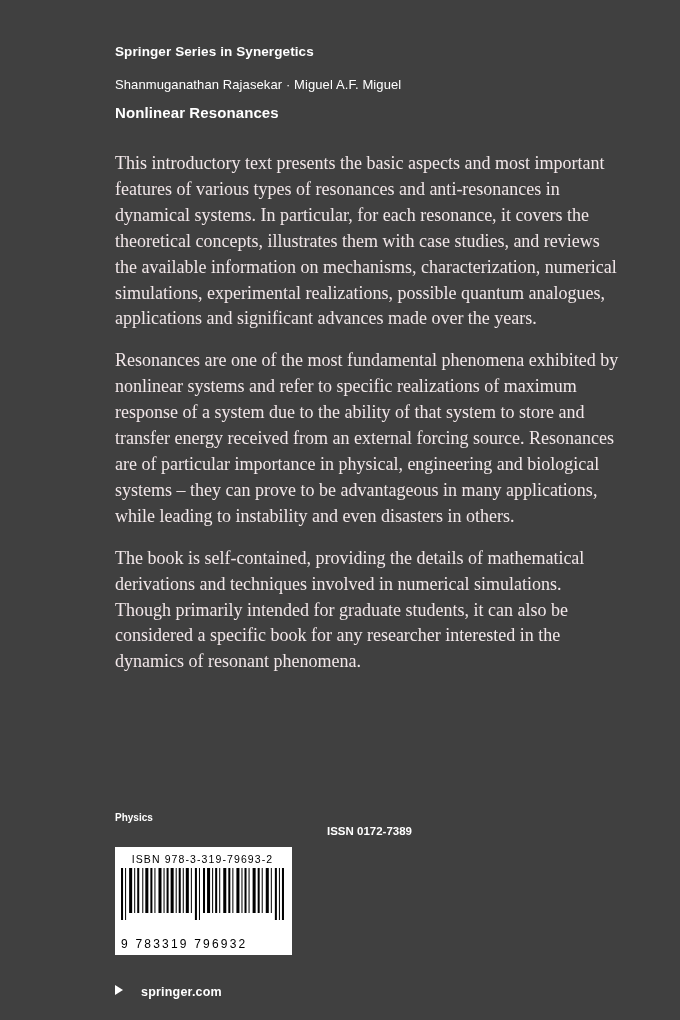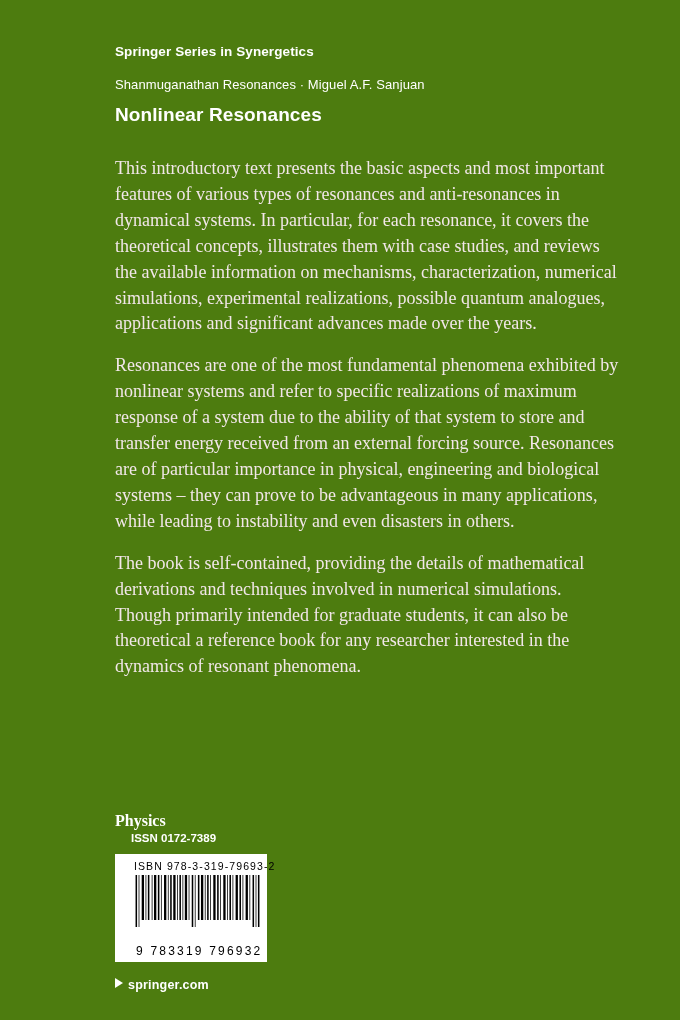--- a/index.html
+++ b/index.html
@@ -10,21 +10,21 @@
     width: 680px;
     height: 1020px;
     background: #8a2233;
     font-family: "Liberation Serif", serif;
     overflow: hidden;
   }
   .cover {
     position: relative;
     width: 680px;
     height: 1020px;
-    background: #4d7c0f;
+    background: #404040;
     box-sizing: border-box;
   }
   .content {
     position: absolute;
     left: 115px;
     top: 44px;
     width: 505px;
   }
   .series-title {
     font-family: "Liberation Sans", sans-serif;
@@ -37,21 +37,21 @@
   .authors {
     font-family: "Liberation Sans", sans-serif;
     font-size: 13px;
     color: #ffffff;
     margin: 0 0 12px 0;
     letter-spacing: 0.1px;
   }
   .book-title {
     font-family: "Liberation Sans", sans-serif;
     font-weight: bold;
-    font-size: 19px;
+    font-size: 15px;
     color: #ffffff;
     margin: 0 0 30px 0;
     letter-spacing: 0.1px;
   }
   .blurb p {
     font-family: "Liberation Serif", serif;
     font-size: 18px;
     line-height: 1.44;
     color: #f2e7e9;
     margin: 0 0 16px 0;
@@ -60,37 +60,38 @@
   .blurb p:last-child {
     margin-bottom: 0;
   }
   .footer {
     position: absolute;
     left: 115px;
     top: 812px;
     width: 505px;
   }
   .subject {
-    font-family: Liberation Serif, serif;
-    font-size: 16px;
+    font-family: Liberation Sans, sans-serif;
+    font-size: 10px;
     font-weight: bold;
     color: #ffffff;
     margin: 0 0 2px 0;
   }
   .issn {
     font-family: "Liberation Sans", sans-serif;
     font-size: 11.5px;
     font-weight: bold;
     color: #ffffff;
-    margin: 0 0 10px 16px;
+    margin: 0 0 10px 4px;
+    text-align: center;
   }
   .barcode-box {
-    width: 152px;
+    width: 177px;
     background: #ffffff;
-    padding: 5px 6px 4px 19px;
+    padding: 5px 6px 4px 4px;
     box-sizing: border-box;
   }
   .isbn-line {
     font-family: "Liberation Sans", sans-serif;
     font-size: 10.5px;
     color: #000000;
     letter-spacing: 1.1px;
     text-align: center;
     margin: 1px 0 3px 0;
     white-space: nowrap;
@@ -103,24 +104,24 @@
   .digits {
     font-family: "Liberation Sans", sans-serif;
     font-size: 12px;
     color: #000000;
     letter-spacing: 2.2px;
     margin-top: 17px;
     padding-left: 2px;
     white-space: nowrap;
   }
   .springer-line {
-    margin-top: 16px;
+    margin-top: 30px;
     display: flex;
     align-items: flex-start;
-    gap: 5px;
+    gap: 18px;
   }
   .springer-arrow {
     width: 0;
     height: 0;
     border-left: 8px solid #ffffff;
     border-top: 5px solid transparent;
     border-bottom: 5px solid transparent;
   }
   .springer-text {
     font-family: "Liberation Sans", sans-serif;
@@ -130,26 +131,26 @@
     letter-spacing: 0.2px;
   }
 </style>
 </head>
 <body>
 
 <div class="cover">
 
   <div class="content">
     <div class="series-title">Springer Series in Synergetics</div>
-    <div class="authors">Shanmuganathan Resonances · Miguel A.F. Sanjuan</div>
+    <div class="authors">Shanmuganathan Rajasekar · Miguel A.F. Miguel</div>
     <div class="book-title">Nonlinear Resonances</div>
     <div class="blurb">
       <p>This introductory text presents the basic aspects and most important features of various types of resonances and anti-resonances in dynamical systems. In particular, for each resonance, it covers the theoretical concepts, illustrates them with case studies, and reviews the available information on mechanisms, characterization, numerical simulations, experimental realizations, possible quantum analogues, applications and significant advances made over the years.</p>
       <p>Resonances are one of the most fundamental phenomena exhibited by nonlinear systems and refer to specific realizations of maximum response of a system due to the ability of that system to store and transfer energy received from an external forcing source. Resonances are of particular importance in physical, engineering and biological systems – they can prove to be advantageous in many applications, while leading to instability and even disasters in others.</p>
-      <p>The book is self-contained, providing the details of mathematical derivations and techniques involved in numerical simulations. Though primarily intended for graduate students, it can also be theoretical a reference book for any researcher interested in the dynamics of resonant phenomena.</p>
+      <p>The book is self-contained, providing the details of mathematical derivations and techniques involved in numerical simulations. Though primarily intended for graduate students, it can also be considered a specific book for any researcher interested in the dynamics of resonant phenomena.</p>
     </div>
   </div>
 
   <div class="footer">
     <div class="subject">Physics</div>
     <div class="issn">ISSN 0172-7389</div>
 
     <div class="barcode-box">
       <div class="isbn-line">ISBN 978-3-319-79693-2</div>
       <svg class="bars" viewBox="0 0 165 52" preserveAspectRatio="none">

